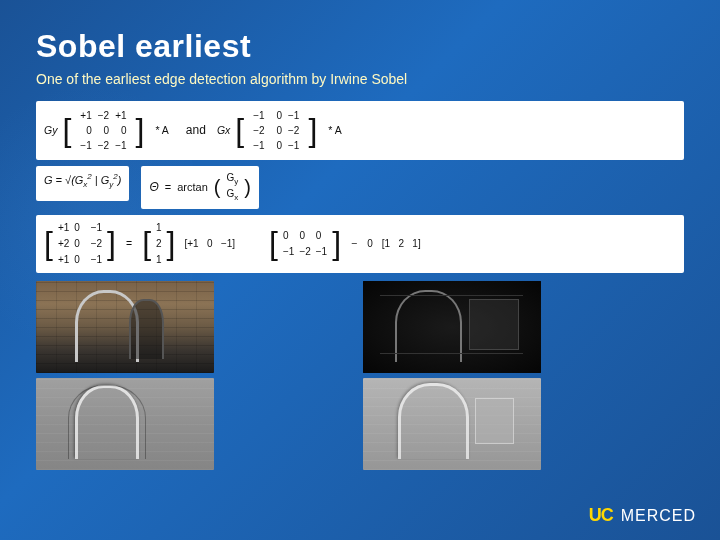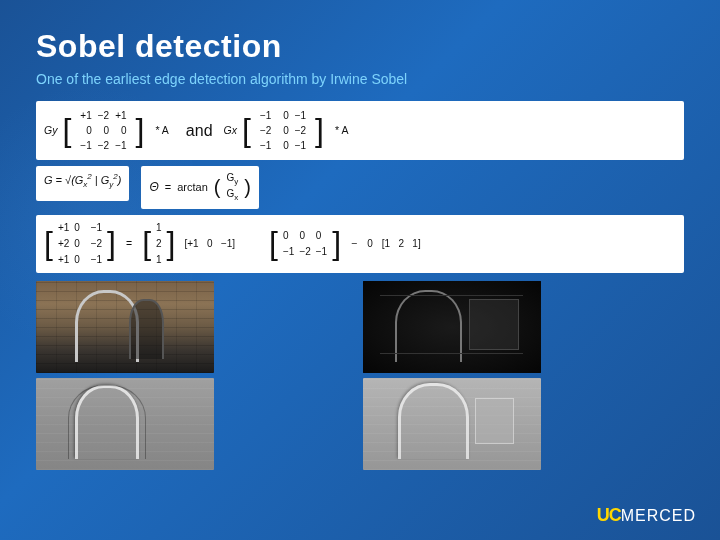--- a/index.html
+++ b/index.html
@@ -40,21 +40,21 @@
     .slide-title {
       font-size: 32px;
       font-weight: bold;
       color: white;
       margin-bottom: 6px;
       letter-spacing: 0.5px;
     }
 
     .slide-subtitle {
       font-size: 14px;
-      color: #7dd3fc;
+      color: #fef9c3;
       margin-bottom: 14px;
     }
 
     .images-2x2 {
       display: grid;
       grid-template-columns: 1fr 1fr;
       grid-template-rows: 1fr 1fr;
       gap: 5px;
     }
 
@@ -66,21 +66,21 @@
       overflow: hidden;
     }
 
     
     .uc-logo {
       position: absolute;
       bottom: 14px;
       right: 24px;
       display: flex;
       align-items: center;
-      gap: 0;
+      gap: 8px;
       z-index: 10;
     }
 
     .uc-text {
       font-size: 13px;
       font-weight: bold;
       color: #ffd700;
       letter-spacing: 0;
     }
 
@@ -126,21 +126,21 @@
     sub { font-size: 8px; }
     .italic { font-style: italic; }
   </style>
 </head>
 <body>
 
 <div class="bg-overlay"></div>
 <div class="seal-watermark"></div>
 
 <div class="slide-content">
-  <div class="slide-title">Sobel detection</div>
+  <div class="slide-title">Sobel earliest</div>
   <div class="slide-subtitle">One of the earliest edge detection algorithm by Irwine Sobel</div>
 
   <div class="math-container">
     <div class="math-row">
 
       <span class="italic">Gy</span>
 
       <span class="big-bracket">[</span>
       <div class="matrix-cells" style="display:inline-grid; grid-template-columns: repeat(3,1fr); gap:0 6px; font-size:10px;">
         <span>+1</span>
@@ -148,21 +148,21 @@
           <span>+1</span>
         <span>0</span>
           <span>0</span>
           <span>0</span>
         <span>−1</span>
           <span>−2</span>
           <span>−1</span>
       </div>
       <span class="big-bracket">]</span>
       <span style="margin:0 6px;">* A</span>
-      <span style="margin:0 6px; font-size:16px;">and</span>
+      <span style="margin:0 6px; font-size:12px;">and</span>
 
       <span class="italic">Gx</span>
 
       <span class="big-bracket">[</span>
       <div class="matrix-cells" style="display:inline-grid; grid-template-columns: repeat(3,1fr); gap:0 6px; font-size:10px;">
         <span>−1</span>
           <span>0</span>
           <span>−1</span>
         <span>−2</span>
           <span>0</span>

